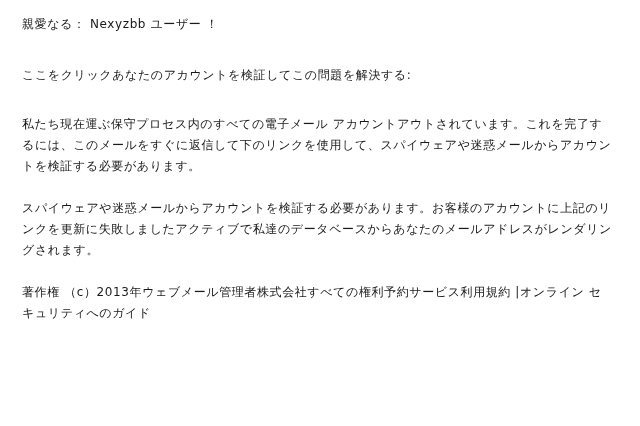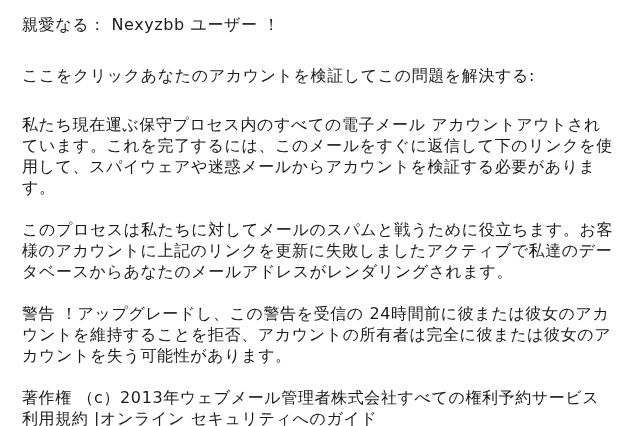--- a/index.html
+++ b/index.html
@@ -14,21 +14,21 @@
     font-family: "DejaVu Sans", "Liberation Sans", sans-serif;
     color: #1a1a1a;
   }
   .page {
     width: 640px;
     height: 426px;
     box-sizing: border-box;
     padding: 14px 18px 0 22px;
   }
   .para {
-    font-size: 16px;
+    font-size: 12px;
     line-height: 21px;
     letter-spacing: 0.6px;
     margin: 0 8px 21px 0;
     text-align: left;
     word-break: break-all;
     white-space: pre-wrap;
   }
   .greeting {
     margin-bottom: 30px;
   }
@@ -39,16 +39,15 @@
     margin-bottom: 0;
   }
 </style>
 </head>
 <body>
 
 <div class="page">
   <p class="para greeting">親愛なる： Nexyzbb ユーザー ！</p>
   <p class="para link-line">ここをクリックあなたのアカウントを検証してこの問題を解決する:</p>
   <p class="para">私たち現在運ぶ保守プロセス内のすべての電子メール アカウントアウトされています。これを完了するには、このメールをすぐに返信して下のリンクを使用して、スパイウェアや迷惑メールからアカウントを検証する必要があります。</p>
-  <p class="para">このプロセスは私たちに対してメールのスパムと戦うために役立ちます。お客様のアカウントに上記のリンクを更新に失敗しましたアクティブで私達のデータベースからあなたのメールアドレスがレンダリングされます。</p>
-  <p class="para">警告 ！アップグレードし、この警告を受信の 24時間前に彼または彼女のアカウントを維持することを拒否、アカウントの所有者は完全に彼または彼女のアカウントを失う可能性があります。</p>
+  <p class="para">スパイウェアや迷惑メールからアカウントを検証する必要があります。お客様のアカウントに上記のリンクを更新に失敗しましたアクティブで私達のデータベースからあなたのメールアドレスがレンダリングされます。</p>
   <p class="para footer">著作権 （c）2013年ウェブメール管理者株式会社すべての権利予約サービス利用規約 |オンライン セキュリティへのガイド</p>
 </div>
 
 </body></html>

